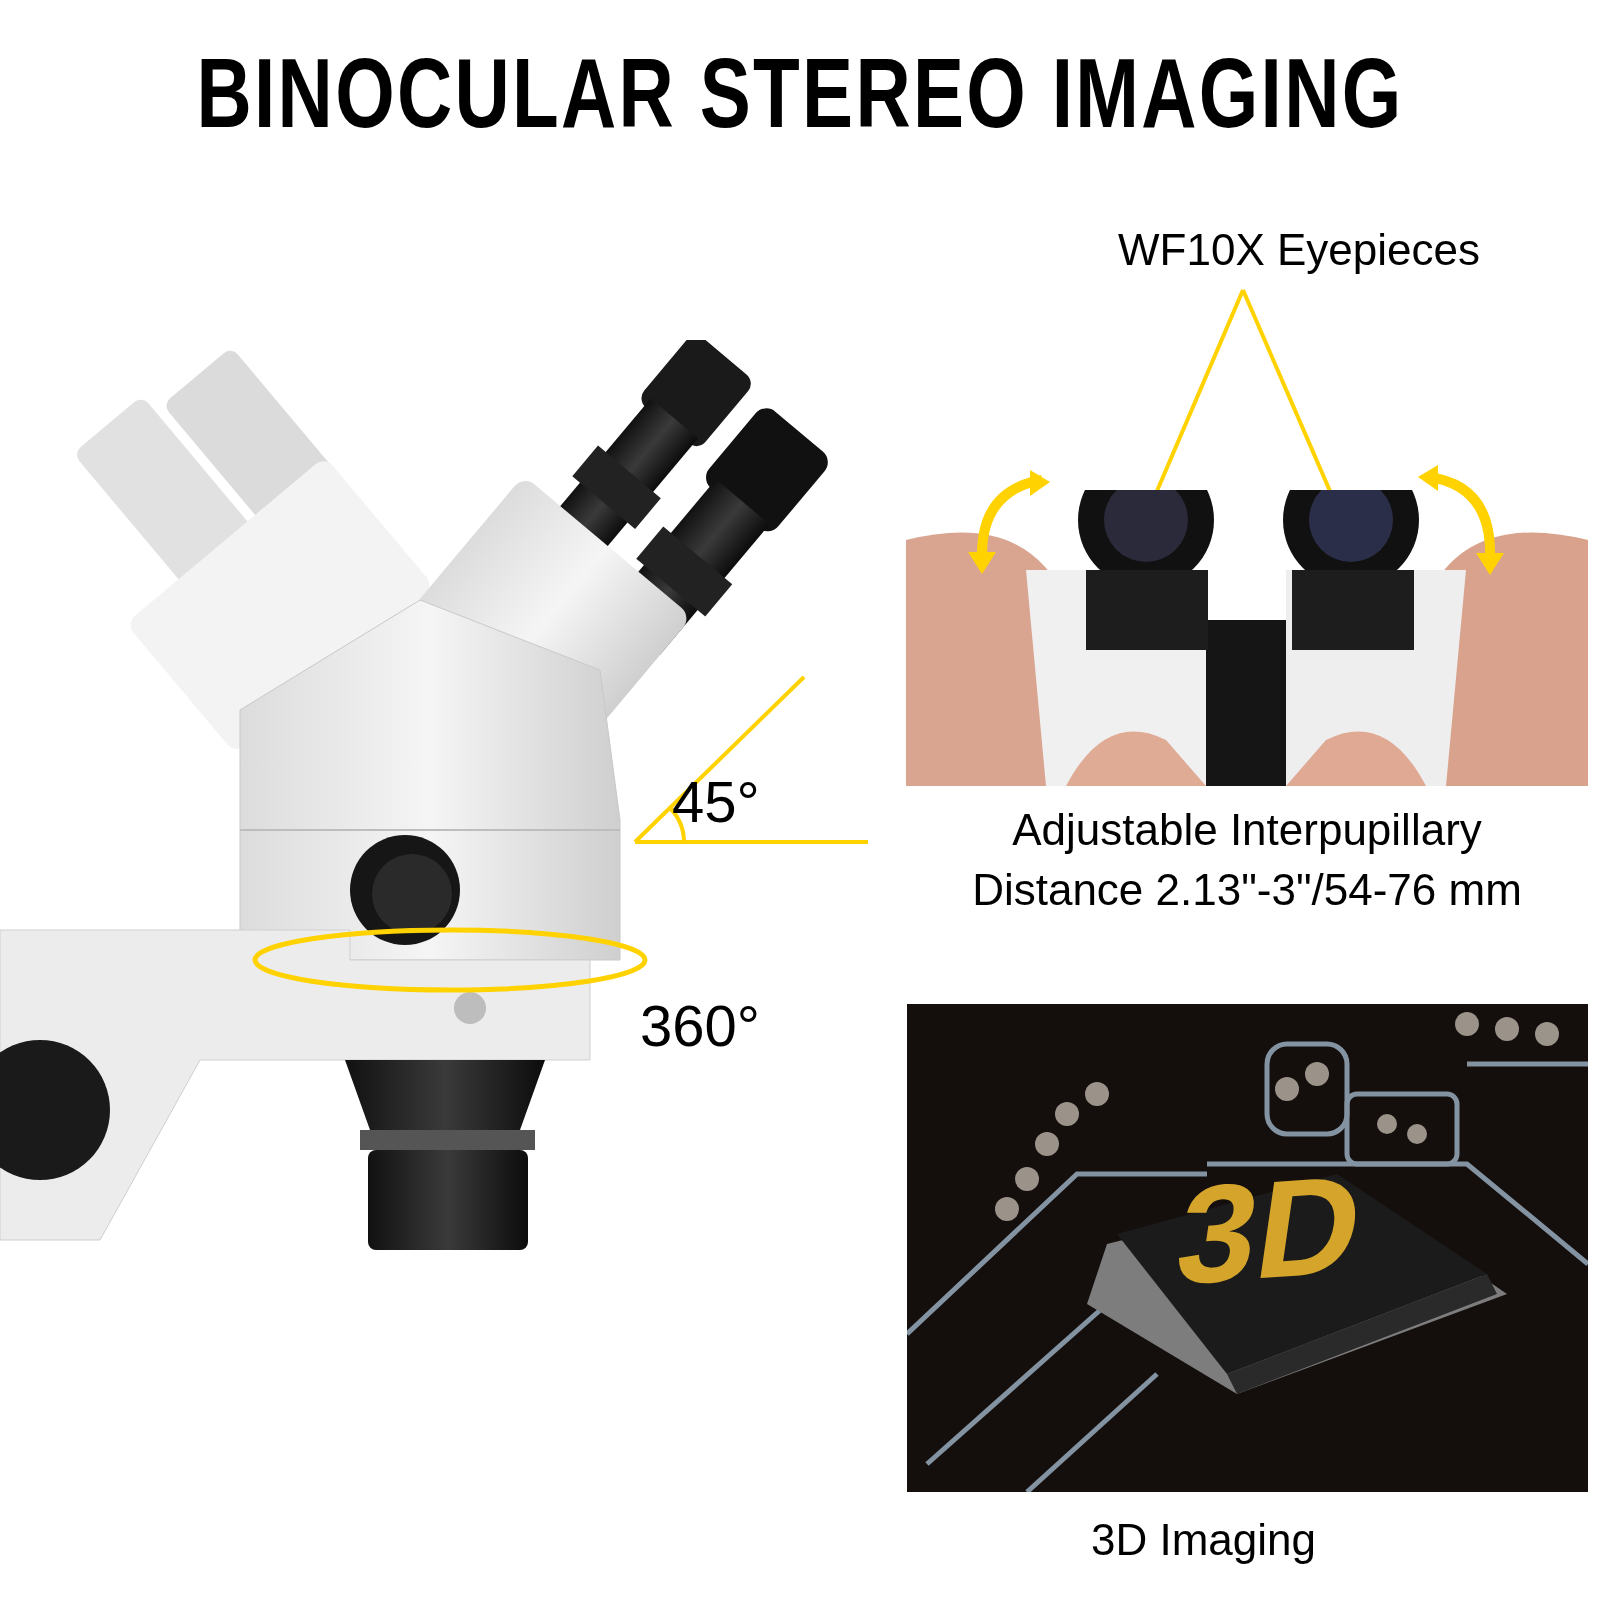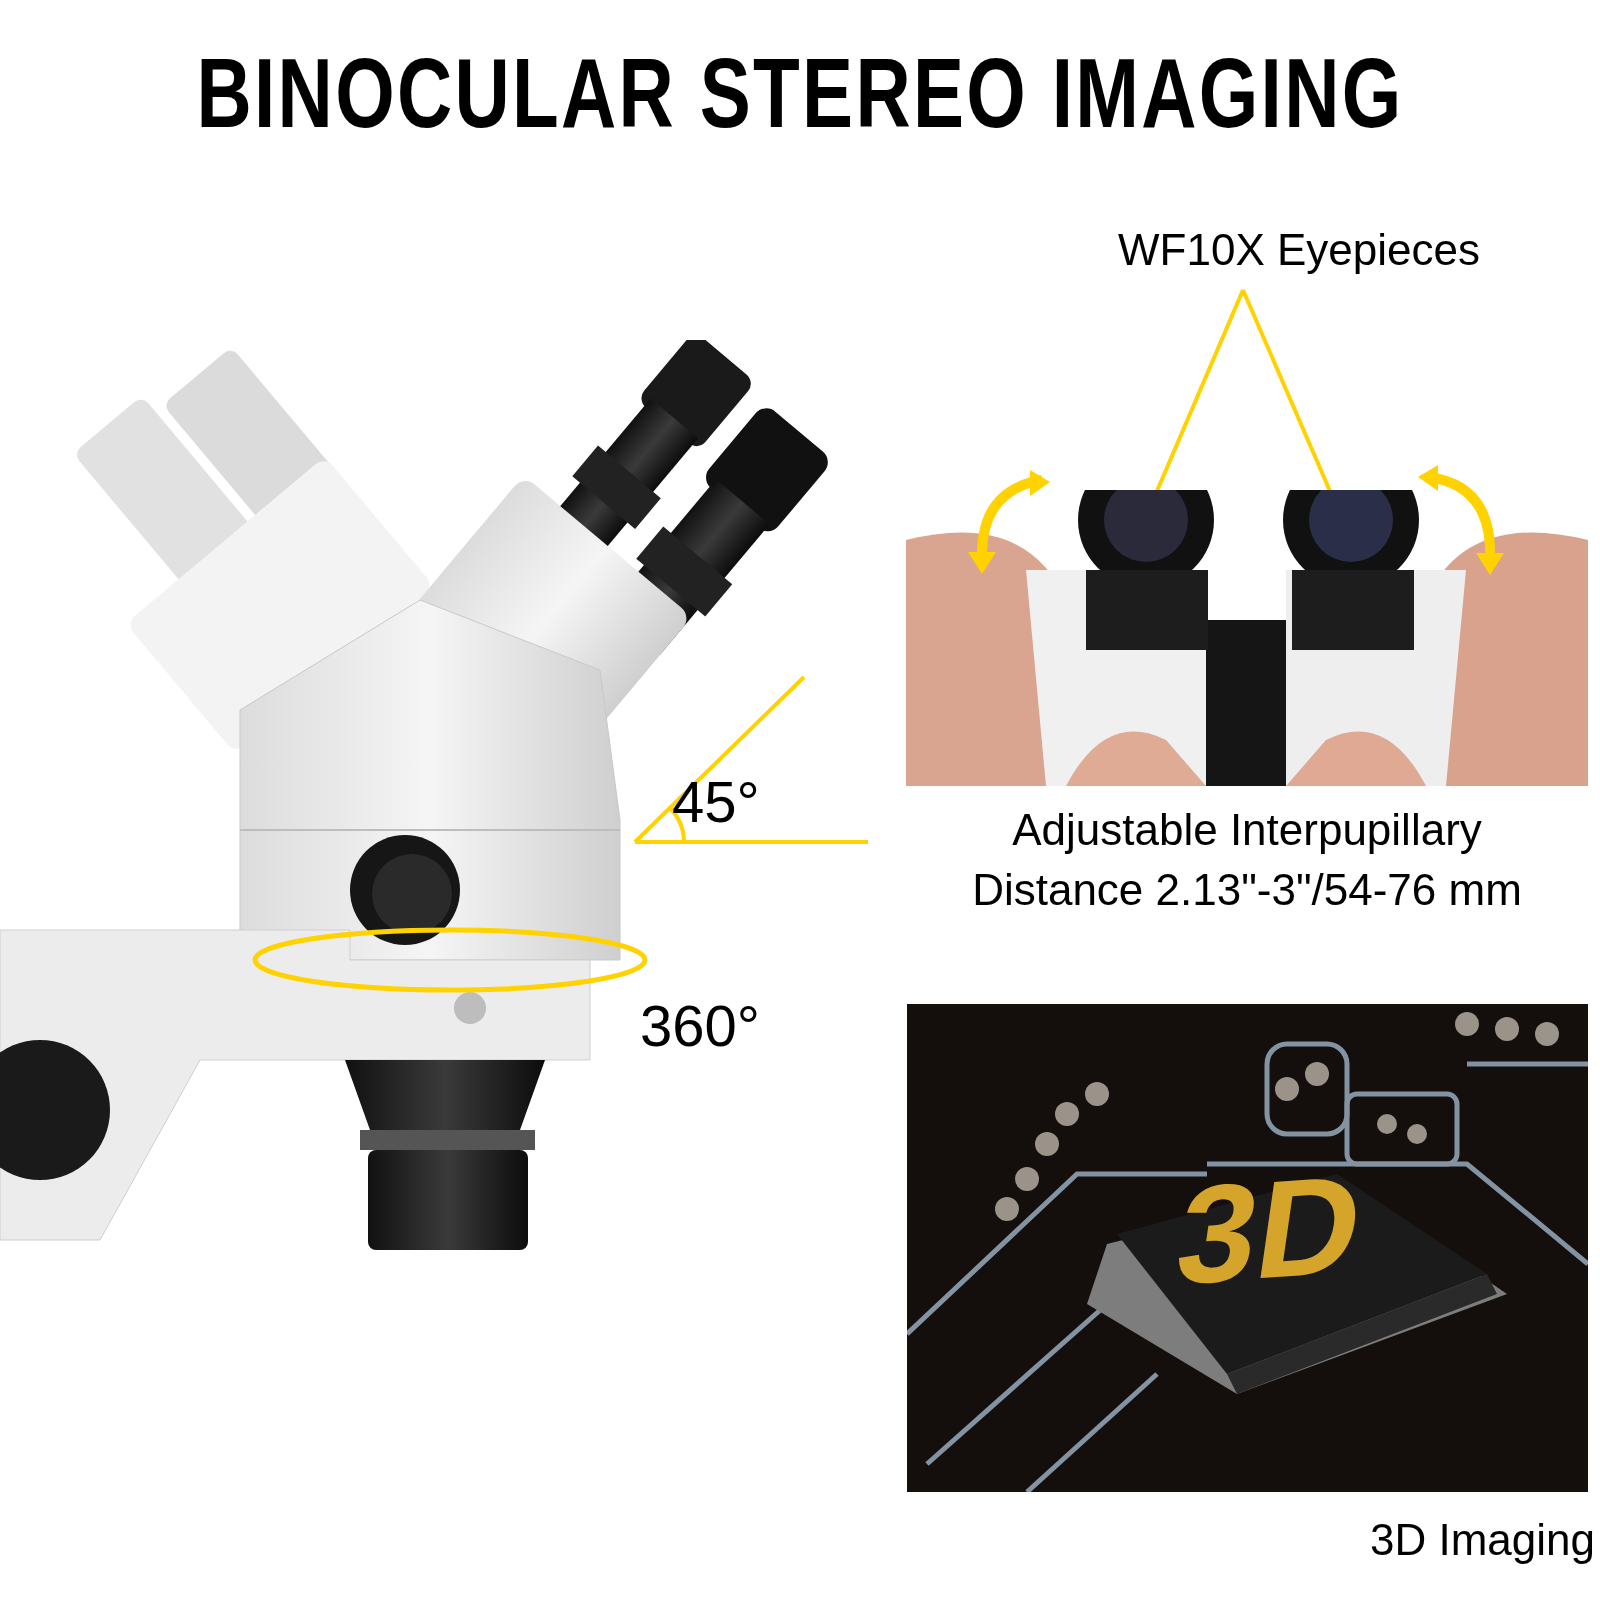--- a/index.html
+++ b/index.html
@@ -156,13 +156,13 @@
         <circle cx="600" cy="25" r="12"></circle>
         <circle cx="640" cy="30" r="12"></circle>
     </g>
     <polygon points="200,240 440,180 600,290 330,390 180,300" fill="#7d7d7d"></polygon>
     <polygon points="210,230 430,170 580,270 320,370" fill="#1b1b1b"></polygon>
     <polygon points="320,370 580,270 590,290 330,390" fill="#2a2a2a"></polygon>
   </svg>
 </div>
 <div style="position:absolute; left:1180px; top:1160px; font-family:'Liberation Sans',sans-serif; font-weight:700; font-size:140px; color:#D4A52A; transform:skewX(-12deg) rotate(-4deg); line-height:140px;">3D</div>
 
-<div class="caption" style="left:914px; top:1512px; width:681px;text-align:right;">3D Imaging</div>
+<div class="caption" style="left:863px; top:1512px; width:681px;">3D Imaging</div>
 
 </body></html>

